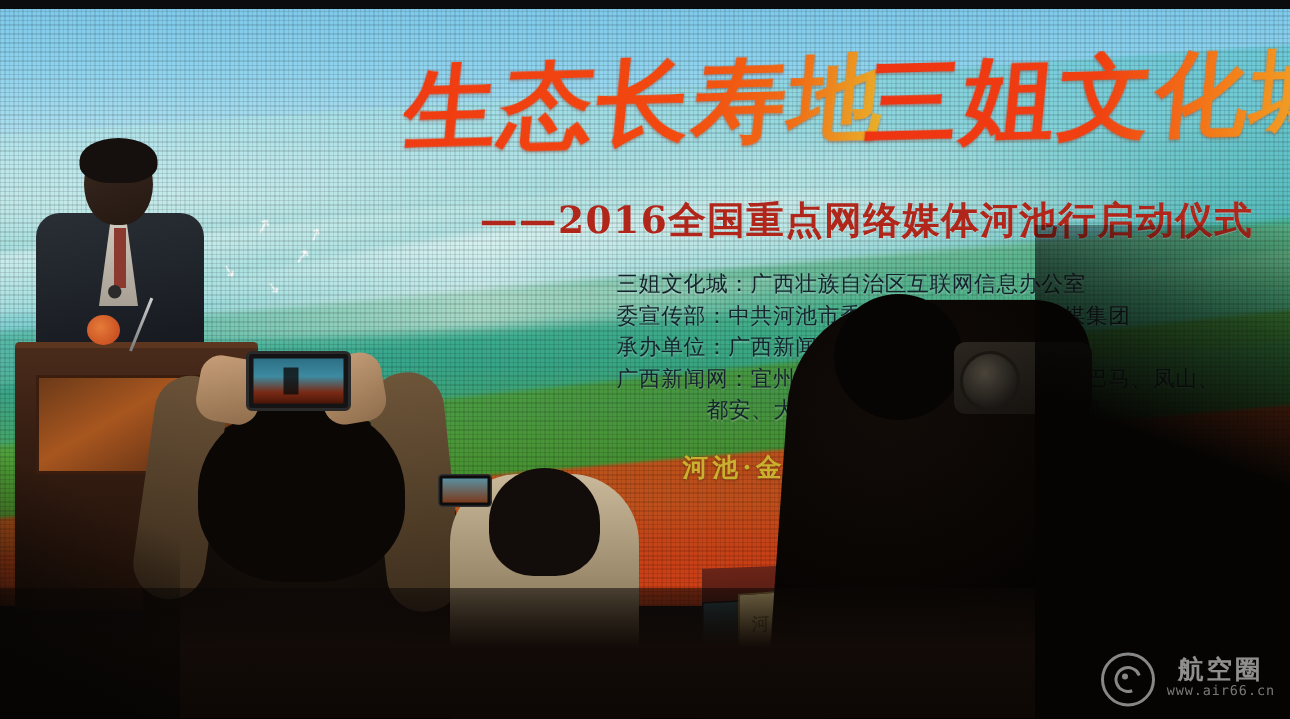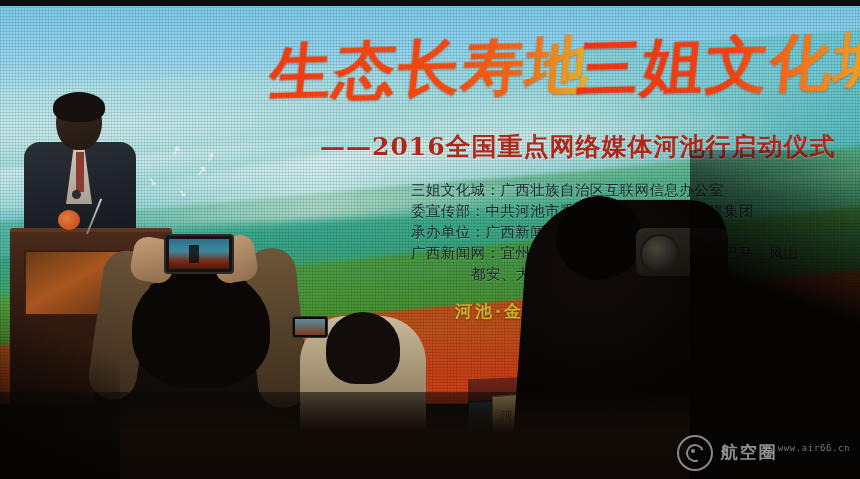--- a/index.html
+++ b/index.html
@@ -160,21 +160,21 @@
         font-family:"DejaVu Sans","Liberation Sans",sans-serif;white-space:nowrap;opacity:.85;}
   #laptop{position:absolute;left:468px;top:400px;width:54px;height:30px;
         background:linear-gradient(180deg,#2a4a55,#12202a);transform:skewY(-3deg);border:1px solid #0a1116;}
 
   
   #watermark{position:absolute;right:10px;bottom:8px;z-index:40;display:flex;align-items:center;gap:8px;opacity:.62;}
   #wm-logo{width:32px;height:32px;border-radius:50%;border:2px solid #d8d8d8;position:relative;flex:none;}
   #wm-logo:before{content:"";position:absolute;left:7px;top:7px;width:14px;height:14px;border-radius:50%;
         border:2px solid #d8d8d8;border-right-color:transparent;transform:rotate(25deg);}
   #wm-logo:after{content:"";position:absolute;left:12px;top:12px;width:4px;height:4px;border-radius:50%;background:#d8d8d8;}
-  #wm-text{display:flex;flex-direction:row;line-height:1.05;}
+  #wm-text{display:flex;flex-direction:column;line-height:1.05;text-align:center;}
   #wm-cn{font-size:17px;font-weight:700;color:#e4e4e4;letter-spacing:2px;
         font-family:"DejaVu Sans","Liberation Sans",sans-serif;}
   #wm-url{font-size:9px;color:#bdbdbd;letter-spacing:.6px;
         font-family:"DejaVu Sans Mono","Liberation Mono",monospace;}
 </style>
 </head>
 <body>
 
 <div id="stage">
 

